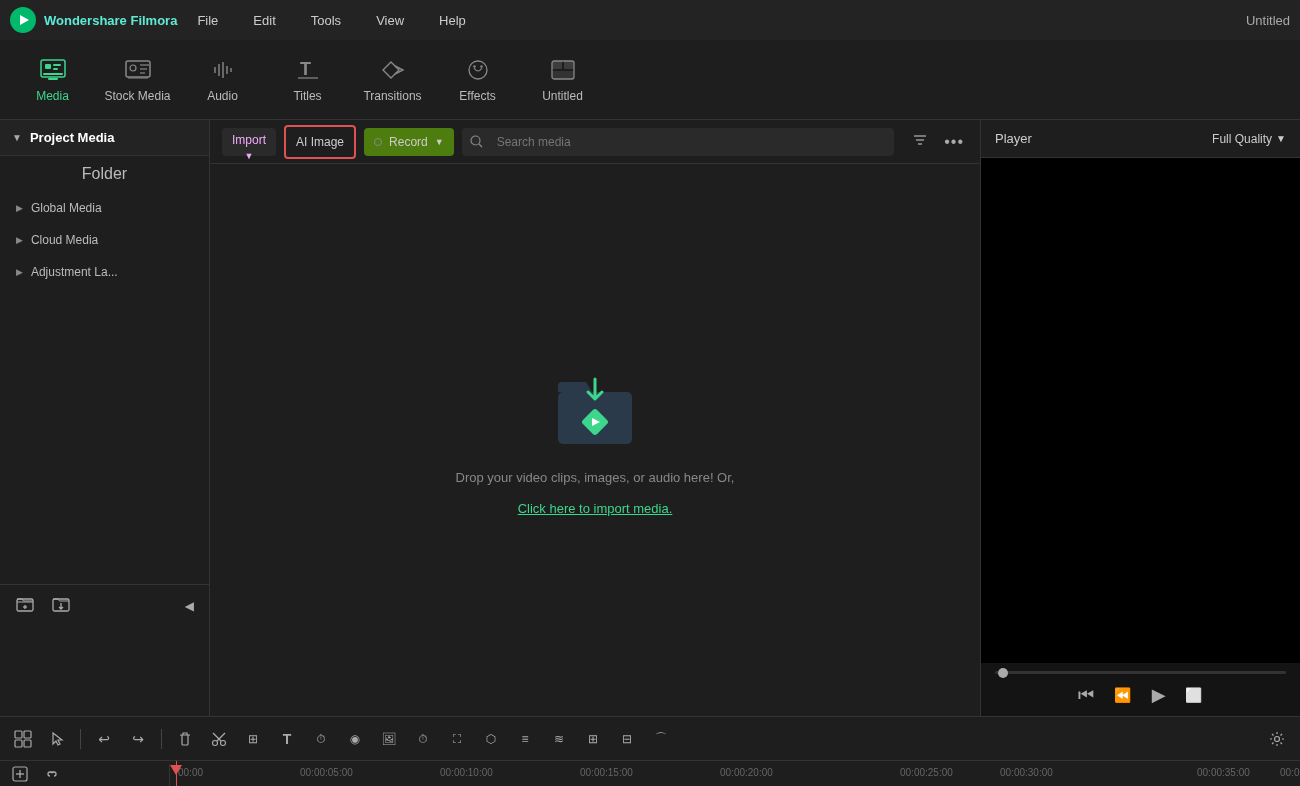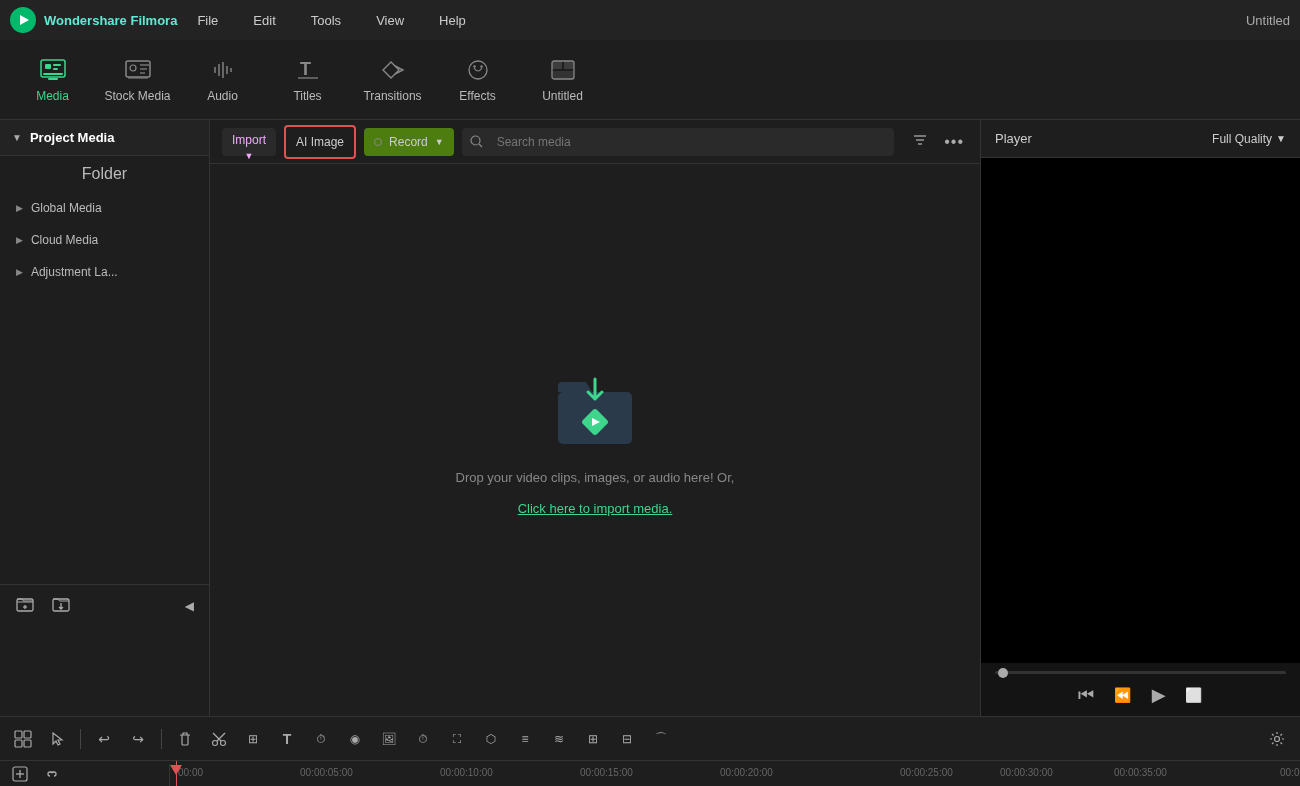--- a/index.html
+++ b/index.html
@@ -699,21 +699,21 @@
     </div>
     <div style="flex:1; position:relative; overflow:hidden; height:30px;">
 
       <span class="ruler-mark" style="left:8px;">00:00</span>
       <span class="ruler-mark" style="left:130px;">00:00:05:00</span>
       <span class="ruler-mark" style="left:270px;">00:00:10:00</span>
       <span class="ruler-mark" style="left:410px;">00:00:15:00</span>
       <span class="ruler-mark" style="left:550px;">00:00:20:00</span>
       <span class="ruler-mark" style="left:730px;">00:00:25:00</span>
       <span class="ruler-mark" style="left:830px;">00:00:30:00</span>
-      <span class="ruler-mark" style="left:944px;">00:00:35:00</span>
+      <span class="ruler-mark" style="left:1027px;">00:00:35:00</span>
       <span class="ruler-mark" style="left:1110px;">00:00:40:00</span>
 
       <div style="position:absolute; left:0; top:4px; width:0; height:0; border-left:6px solid transparent; border-right:6px solid transparent; border-top:10px solid #e05252;"></div>
       <div style="position:absolute; left:6px; top:0; width:1px; height:30px; background:#e05252;"></div>
     </div>
   </div>
 
 </div>
 
 </body></html>

